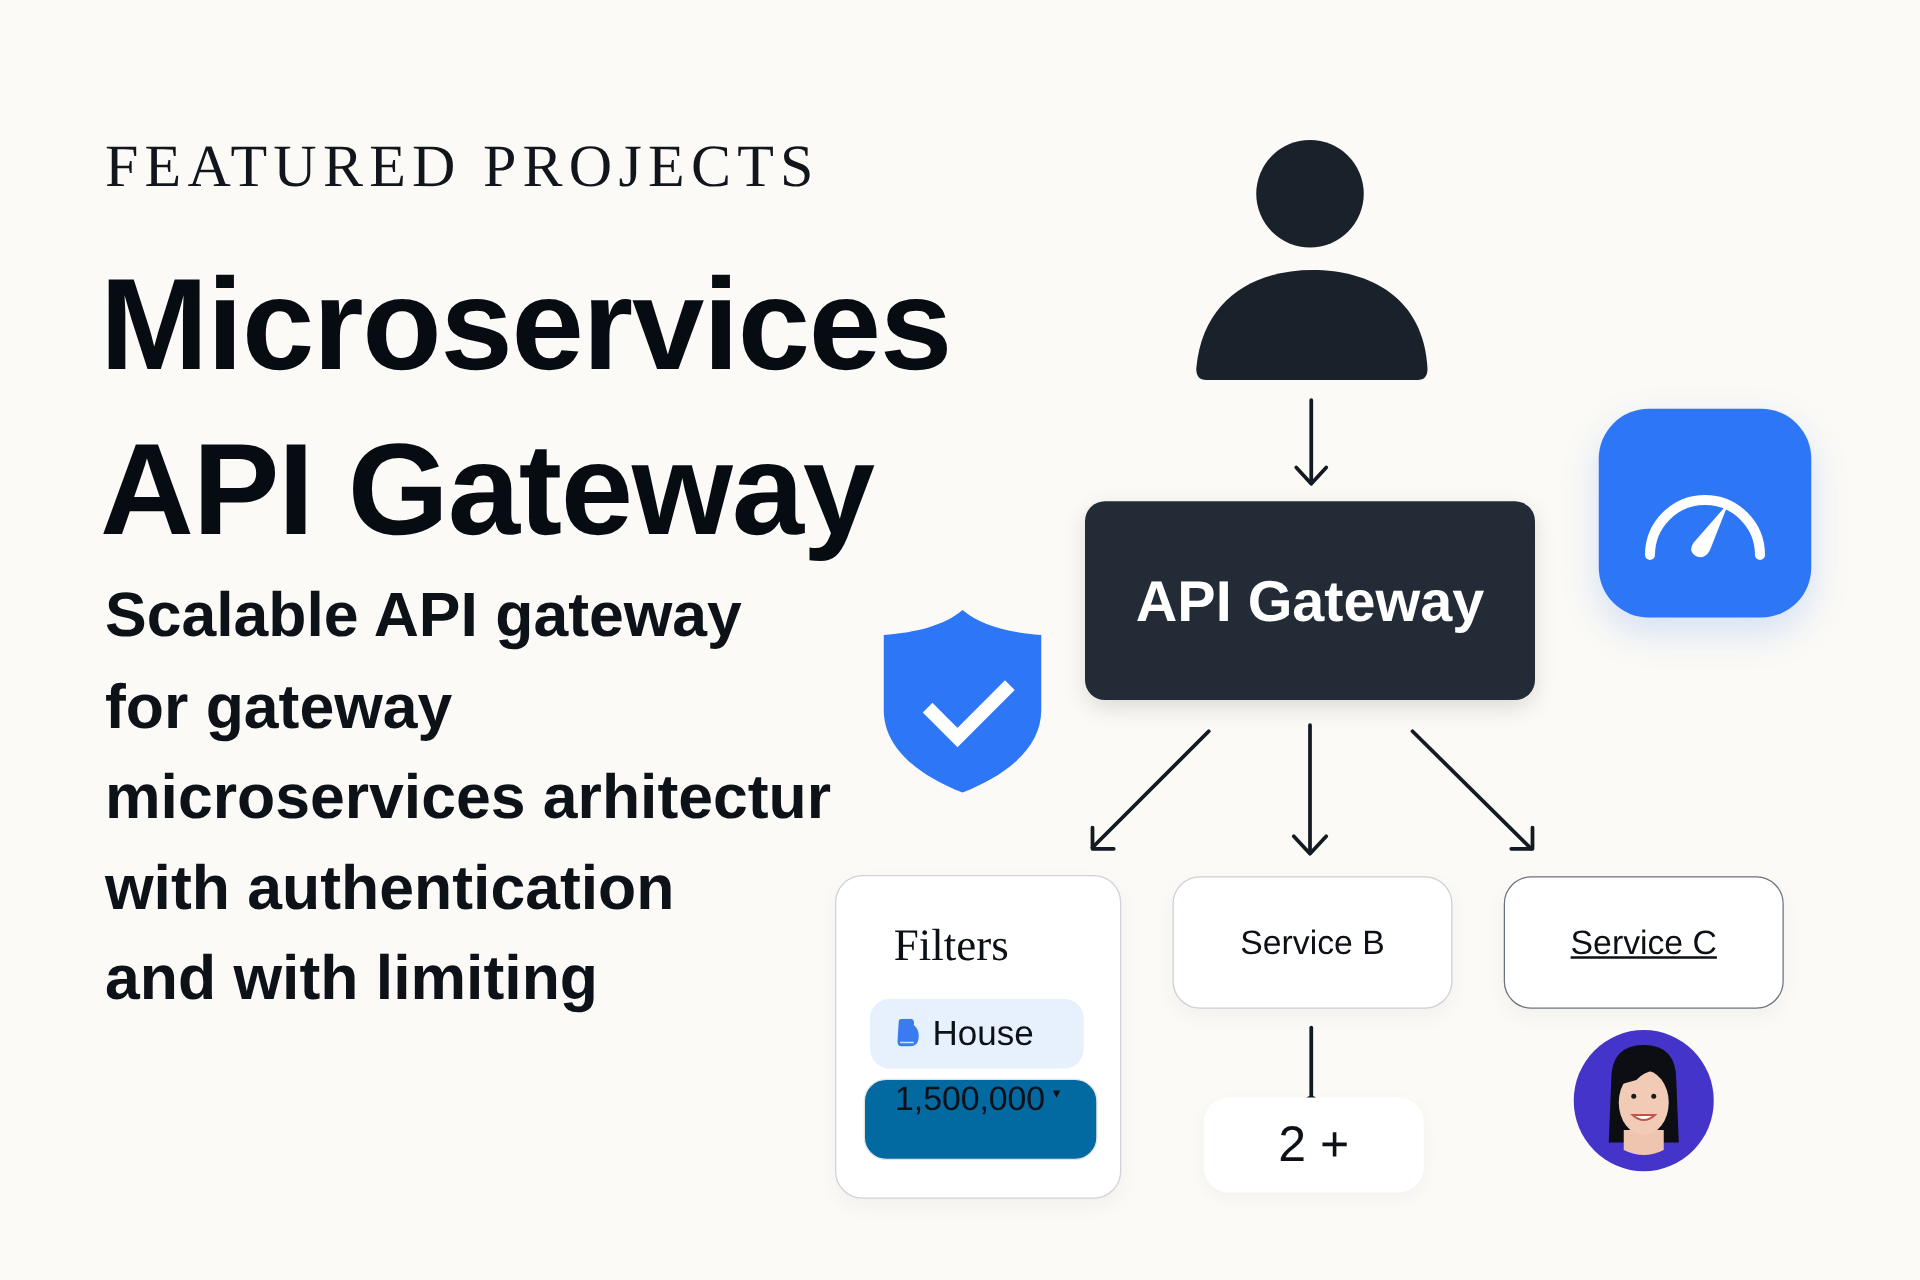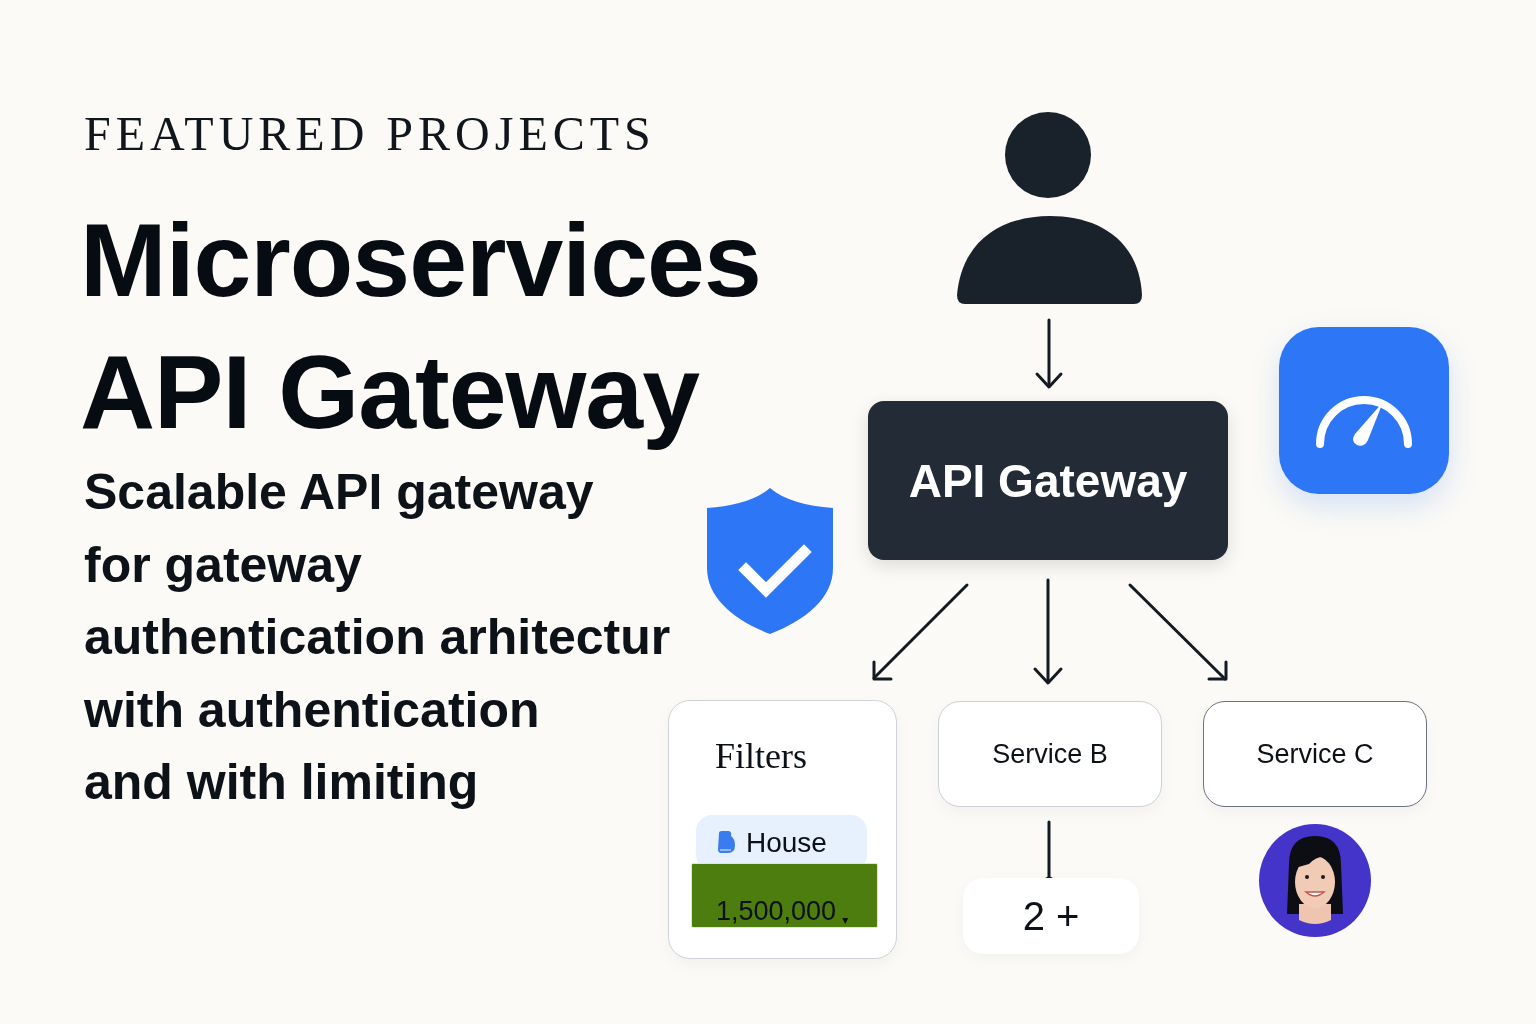--- a/index.html
+++ b/index.html
@@ -48,36 +48,36 @@
     .card {
       position: absolute; background: #fff; border: 1.5px solid #cfd2d8;
       border-radius: 22px; box-shadow: 0 6px 16px rgba(0,0,0,0.04);
     }
     .filters-card { left: 668px; top: 700px; width: 229px; height: 259px; }
     .filters-title { position: absolute; left: 46px; top: 34px; font-size: 36px; color: #0c1017; font-family: Liberation Serif, serif; }
     .chip {
       position: absolute; left: 27px; top: 98px; width: 171px; height: 56px;
       background: #e7f1fe; border-radius: 16px;
       display: flex; align-items: center; gap: 10px; padding-left: 20px;
-      font-size: 28px; color: #0c1017; margin-top: 16px;
+      font-size: 28px; color: #0c1017;
     }
     .select {
       position: absolute; left: 22px; top: 162px; width: 187px; height: 65px;
-      background: #4d7c0f; border: 1.5px solid #e1e3e7; border-radius: 2px;
-      display: flex; align-items: flex-end; padding-left: 24px; gap: 6px;
+      background: #0369a1; border: 1.5px solid #e1e3e7; border-radius: 18px;
+      display: flex; align-items: flex-start; padding-left: 24px; gap: 6px;
       font-size: 27px; color: #0c1017;
     }
     .caret { font-size: 12px; margin-top: 3px; }
 
     .svc {
       display: flex; align-items: center; justify-content: center;
       font-size: 27px; color: #0c1017;
     }
     .svc-b { left: 938px; top: 701px; width: 224px; height: 106px; border-color: #cdd0d6; }
-    .svc-c { left: 1203px; top: 701px; width: 224px; height: 106px; border-color: #6b7280; }
+    .svc-c { left: 1203px; top: 701px; width: 224px; height: 106px; border-color: #6b7280; text-decoration: underline; }
 
     .count-pill {
       position: absolute; left: 963px; top: 878px; width: 176px; height: 76px;
       background: #ffffff; border-radius: 20px;
       box-shadow: 0 4px 14px rgba(0,0,0,0.04);
       display: flex; align-items: center; justify-content: center;
       font-size: 40px; color: #0c1017;
     }
     .avatar {
       position: absolute; left: 1259px; top: 824px; width: 112px; height: 113px;
@@ -88,21 +88,21 @@
 <body>
 
 <div class="eyebrow">FEATURED PROJECTS</div>
 <h1 class="title">
   <span>Microservices</span>
   <span>API Gateway</span>
 </h1>
 <p class="desc">
   <span>Scalable API gateway</span>
   <span>for gateway</span>
-  <span>authentication arhitectur</span>
+  <span>microservices arhitectur</span>
   <span>with authentication</span>
   <span>and with limiting</span>
 </p>
 
 <svg class="svg-abs" viewBox="0 0 1536 1024">
   <g stroke="#141a22" stroke-width="3" fill="none" stroke-linecap="round" stroke-linejoin="round">
 
     <line x1="1049" y1="320" x2="1049" y2="386"></line>
     <polyline points="1037,374 1049,387 1061,374"></polyline>
 

